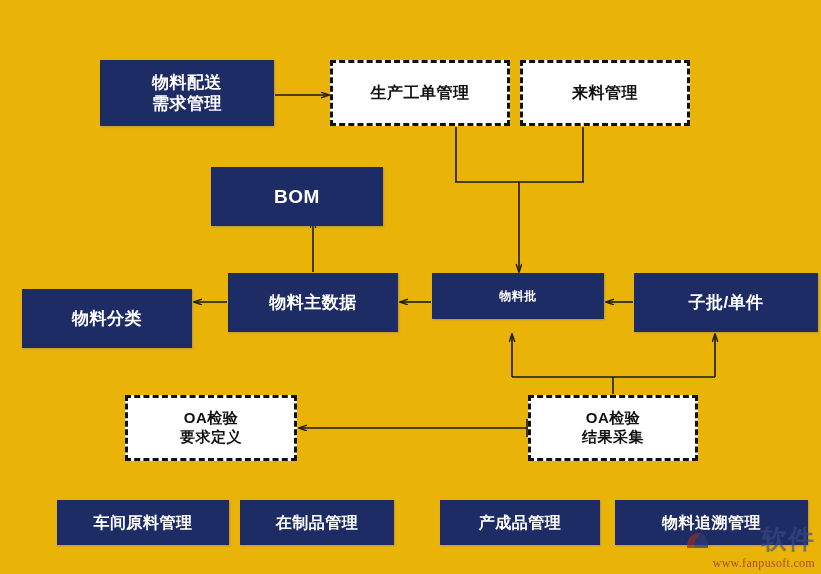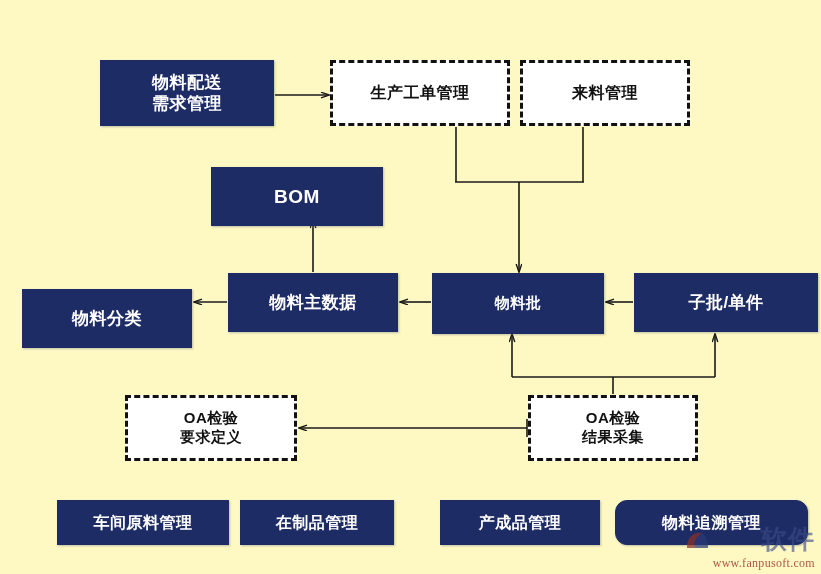--- a/index.html
+++ b/index.html
@@ -7,21 +7,21 @@
     padding: 0;
     background: #ffffff;
   }
   body {
     font-family: "Liberation Sans", "DejaVu Sans", sans-serif;
   }
   #canvas {
     position: relative;
     width: 821px;
     height: 574px;
-    background: #fef9c3;
+    background: #eab308;
     overflow: hidden;
   }
   .node {
     position: absolute;
     box-sizing: border-box;
     display: flex;
     align-items: center;
     justify-content: center;
     text-align: center;
     font-weight: bold;
@@ -157,21 +157,21 @@
       </div>
       <div class="node solid" style="left: 211px; top: 160px; width: 172px; height: 59px; font-size: 19px; margin-top: 7px;">
         <span class="label">BOM</span>
       </div>
       <div class="node solid" style="left: 22px; top: 289px; width: 170px; height: 59px; font-size: 17px;">
         <span class="label">物料分类</span>
       </div>
       <div class="node solid" style="left: 228px; top: 273px; width: 170px; height: 59px; font-size: 17px;">
         <span class="label">物料主数据</span>
       </div>
-      <div class="node solid" style="left: 432px; top: 273px; width: 172px; height: 61px; font-size: 15px;">
+      <div class="node solid" style="left: 432px; top: 273px; width: 172px; height: 46px; font-size: 12px;">
         <span class="label">物料批</span>
       </div>
       <div class="node solid" style="left: 634px; top: 273px; width: 184px; height: 59px; font-size: 17px;">
         <span class="label">子批/单件</span>
       </div>
       <div class="node dashed" style="left: 125px; top: 395px; width: 172px; height: 66px; font-size: 15px;">
         <span class="label">OA检验
 要求定义</span>
       </div>
       <div class="node dashed" style="left: 528px; top: 395px; width: 170px; height: 66px; font-size: 15px;">
@@ -180,21 +180,21 @@
       </div>
       <div class="node solid" style="left: 57px; top: 500px; width: 172px; height: 45px; font-size: 16px;">
         <span class="label">车间原料管理</span>
       </div>
       <div class="node solid" style="left: 240px; top: 500px; width: 154px; height: 45px; font-size: 16px; align-items: center;">
         <span class="label">在制品管理</span>
       </div>
       <div class="node solid" style="left: 440px; top: 500px; width: 160px; height: 45px; font-size: 16px;">
         <span class="label">产成品管理</span>
       </div>
-      <div class="node solid" style="left: 615px; top: 500px; width: 193px; height: 45px; font-size: 16px; border-radius: 12px;">
+      <div class="node solid" style="left: 615px; top: 500px; width: 193px; height: 45px; font-size: 16px;">
         <span class="label">物料追溯管理</span>
       </div>
     </div>
 
   <div class="watermark">
     <svg class="wm-mark" viewBox="0 0 26 20" xmlns="http://www.w3.org/2000/svg">
       <path d="M2,18 C2,7 9,2 17,3 C12,6 9,11 9,18 Z" fill="#8d2f24" opacity="0.85"></path>
       <path d="M9,18 C9,11 12,6 17,3 C21,6 23,11 23,18 Z" fill="#2c3b78" opacity="0.85"></path>
     </svg>
     <div class="wm-cn">软件</div>

